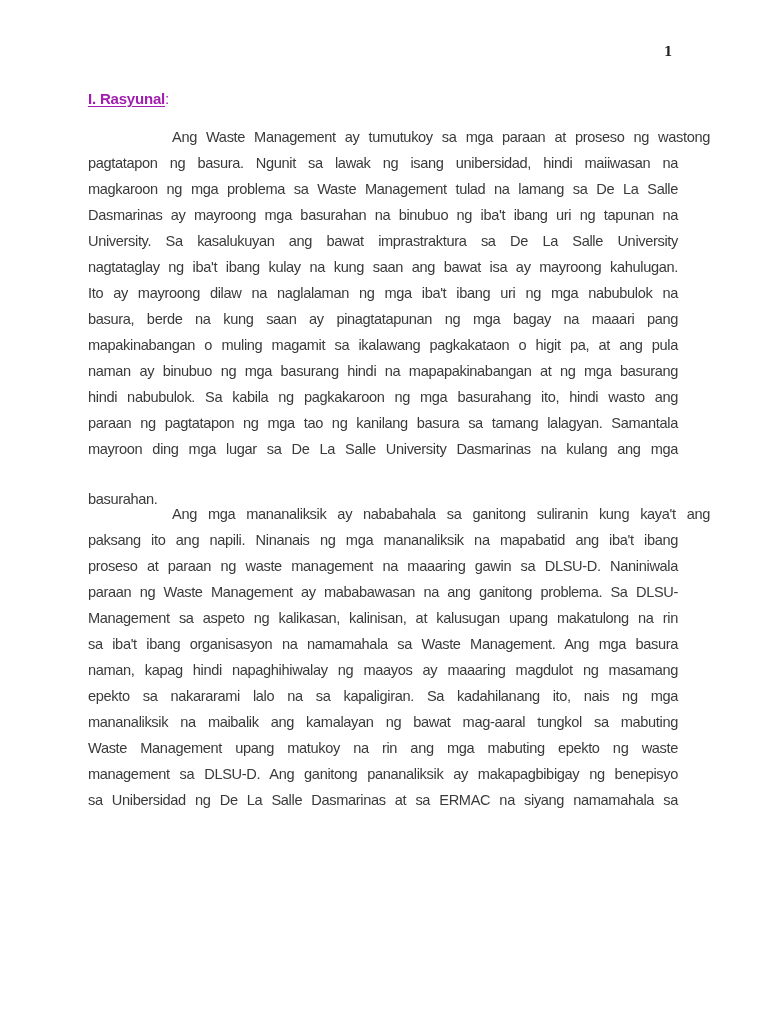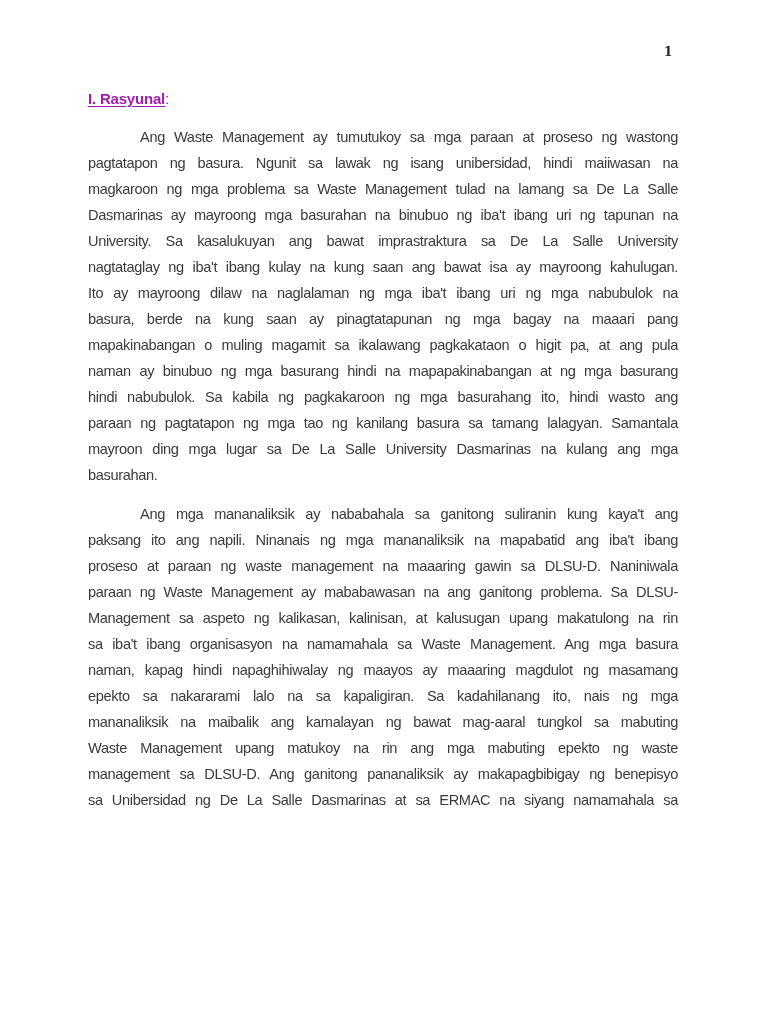--- a/index.html
+++ b/index.html
@@ -68,22 +68,22 @@
     .line.indent {
       padding-left: 52px;
     }
     .line-inner {
       display: inline-block;
       width: 100%;
       text-align: justify;
       text-align-last: justify;
       white-space: normal;
     }
-    .line.indent .line-inner { width: 100%; }
-    .line.last .line-inner { text-align-last: left; }
+    .line.indent .line-inner { width: 100%; margin-left: 32px; }
+    .line.last .line-inner { text-align-last: left; margin-top: 24px; }
     #para1 { top: 124px; }
     #para2 { top: 501px; }
   </style>
 </head>
 <body>
 
 <div class="page">
 
   <div class="page-number">1</div>
 

